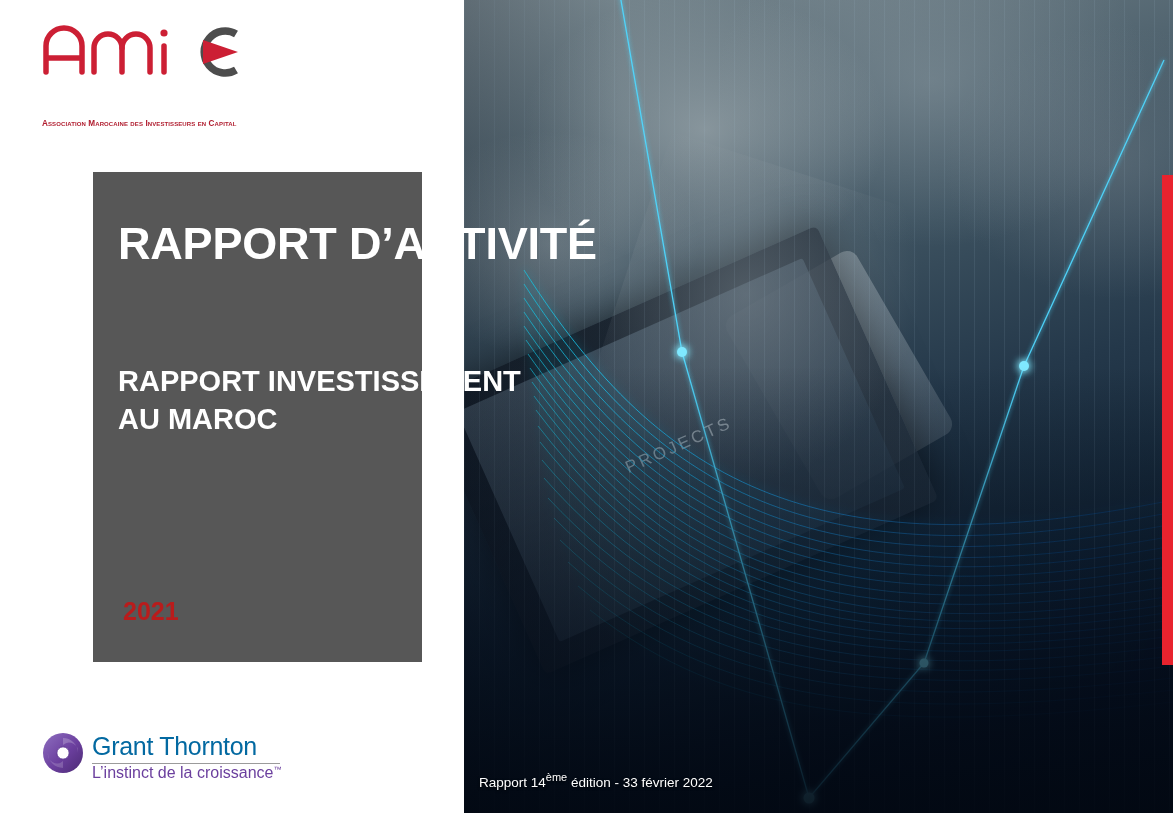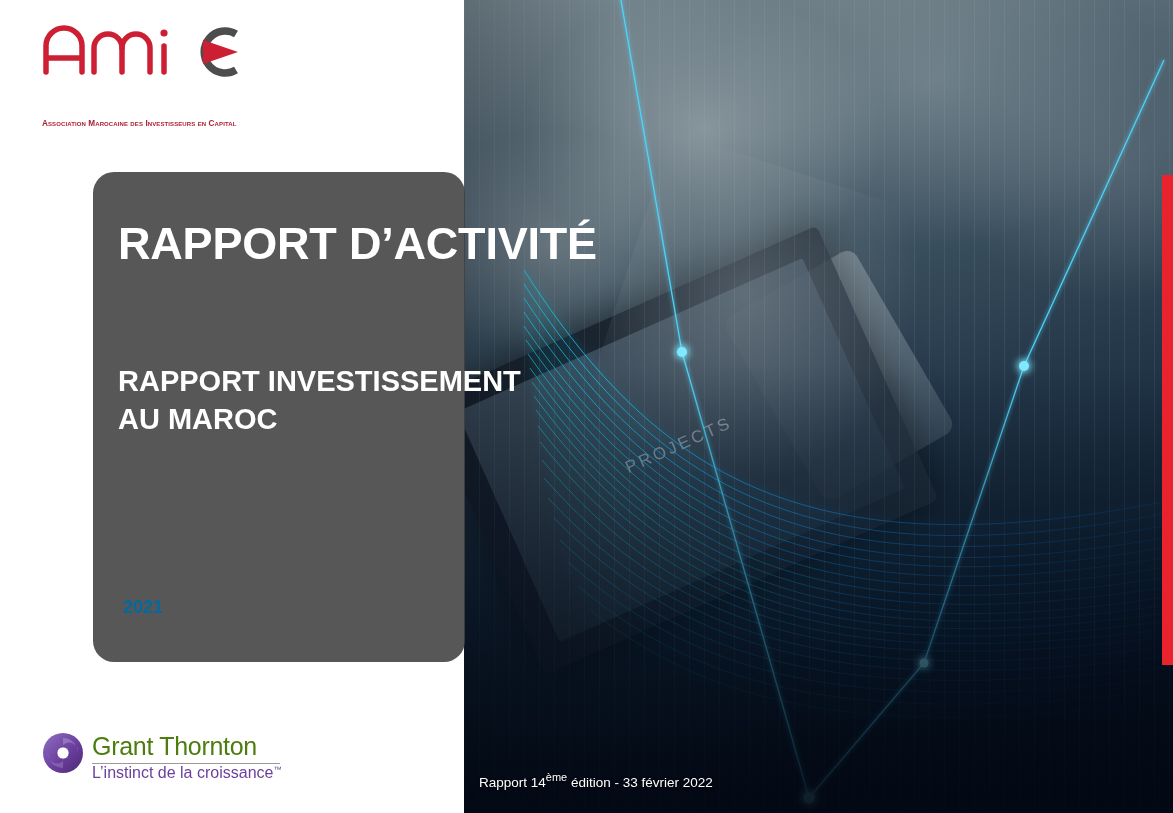--- a/index.html
+++ b/index.html
@@ -127,24 +127,23 @@
     width: 709px;
     height: 813px;
     pointer-events: none;
   }
 
   
   .title-panel {
     position: absolute;
     left: 93px;
     top: 172px;
-    width: 372px;
+    width: 329px;
     height: 490px;
     background: rgba(64,64,64,0.88);
-    border-radius: 21px;
   }
   .main-title {
     position: absolute;
     left: 25px;
     top: 46px;
     font-size: 45px;
     font-weight: bold;
     color: #ffffff;
     white-space: nowrap;
     letter-spacing: -0.2px;
@@ -156,23 +155,23 @@
     font-size: 29px;
     font-weight: bold;
     color: #ffffff;
     line-height: 1.32;
     white-space: nowrap;
   }
   .year {
     position: absolute;
     left: 30px;
     top: 425px;
-    font-size: 18px;
+    font-size: 25px;
     font-weight: bold;
-    color: #0369a1;
+    color: #b91c1c;
   }
 
   
   .amic-logo {
     position: absolute;
     left: 40px;
     top: 20px;
     width: 230px;
     height: 80px;
   }
@@ -196,21 +195,21 @@
     left: 40px;
     top: 730px;
     width: 240px;
     height: 68px;
   }
   .gt-name {
     position: absolute;
     left: 52px;
     top: 2px;
     font-size: 25px;
-    color: #4d7c0f;
+    color: #0369a1;
     white-space: nowrap;
     letter-spacing: -0.3px;
   }
   .gt-rule {
     position: absolute;
     left: 52px;
     top: 33px;
     width: 188px;
     height: 1px;
     background: #9b9b9b;

